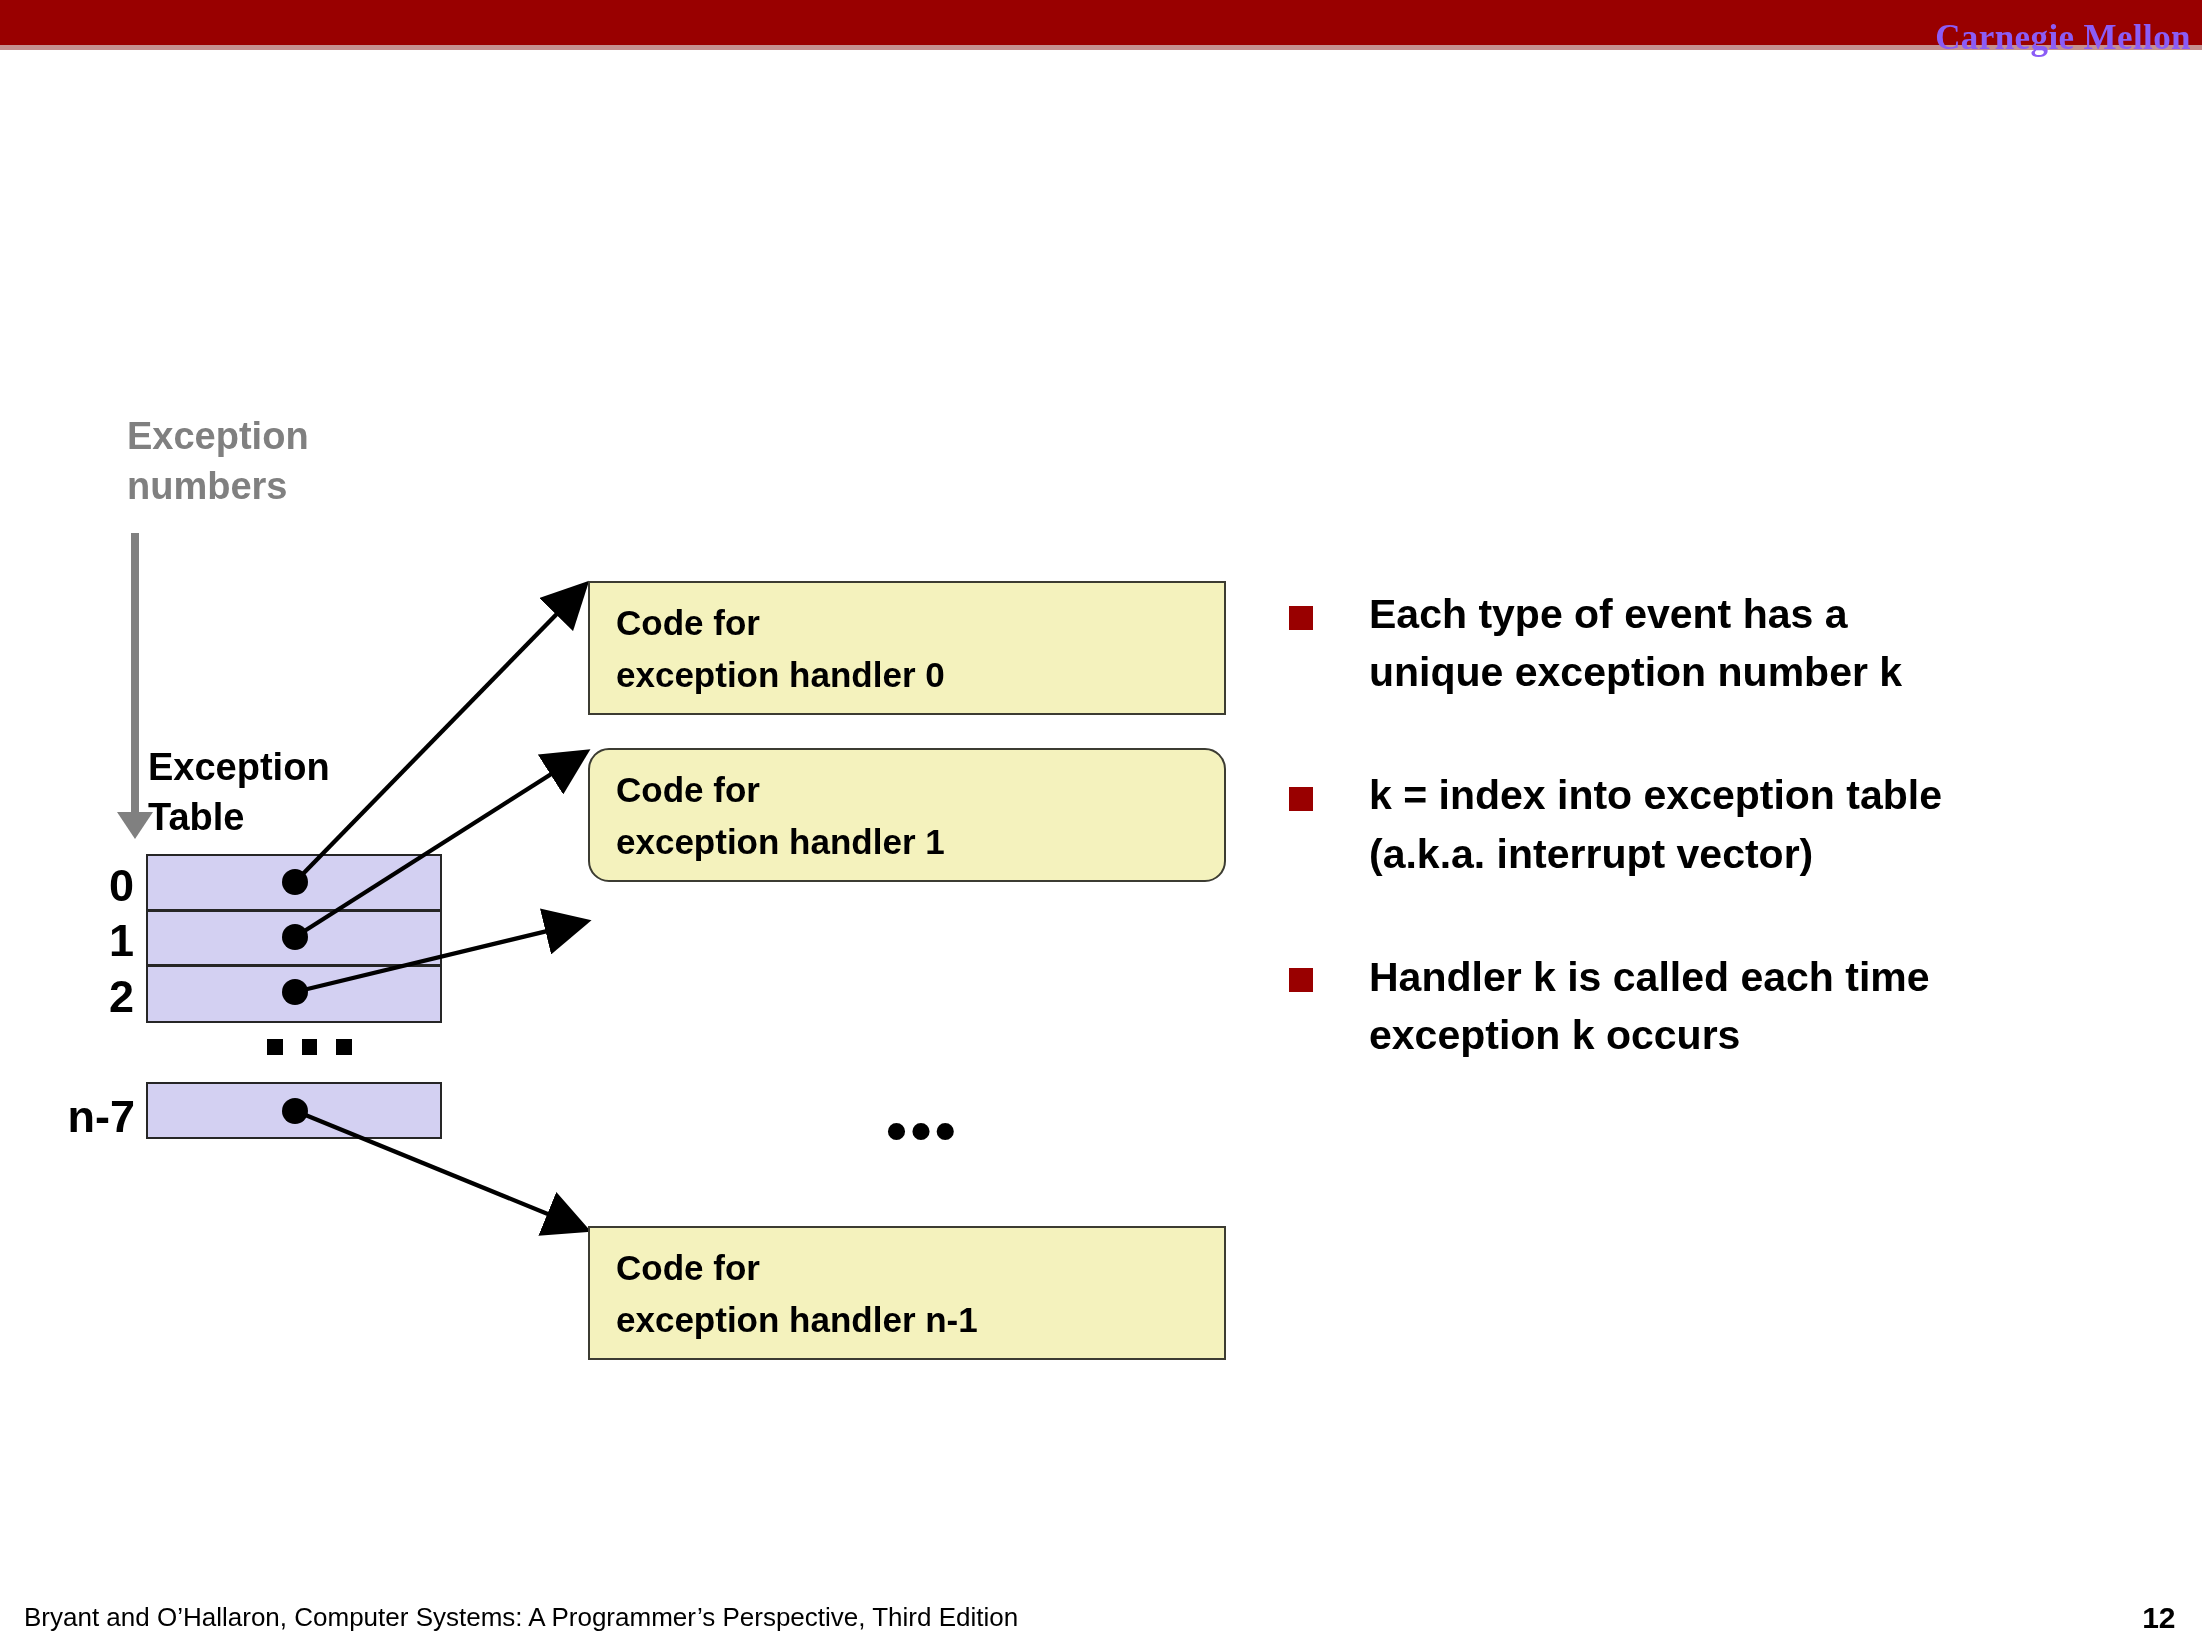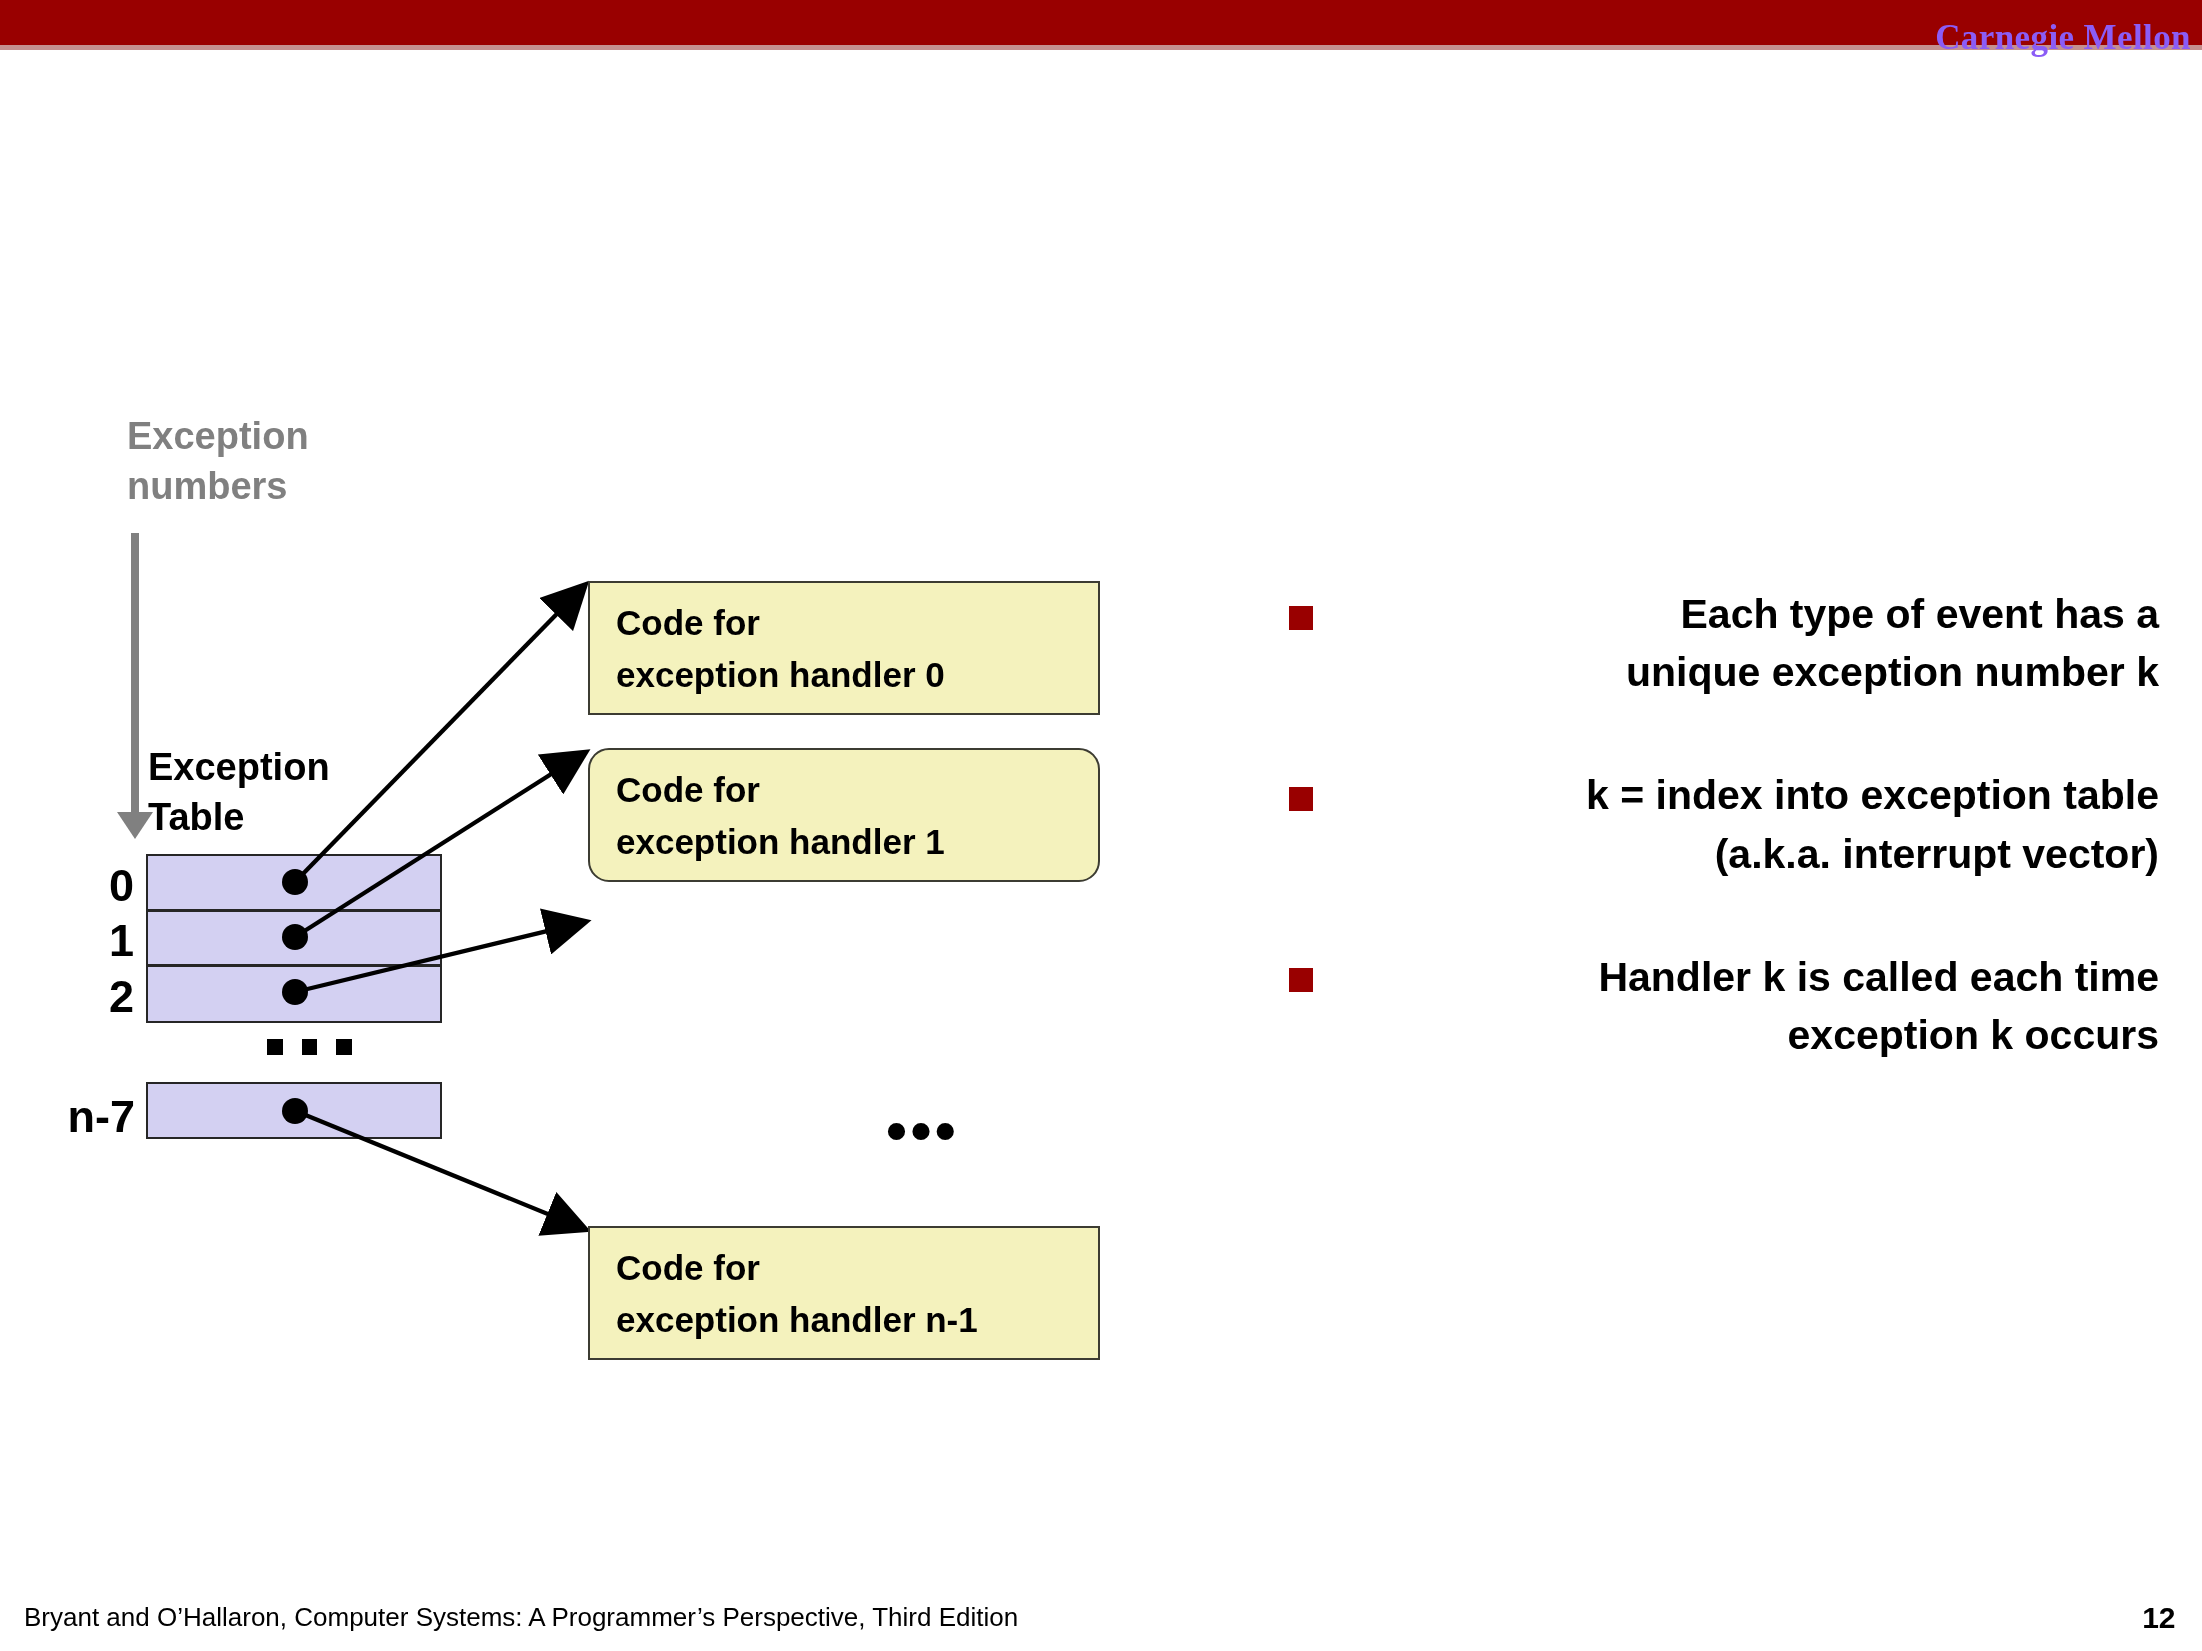--- a/index.html
+++ b/index.html
@@ -140,21 +140,21 @@
     display: block;
     width: 15.5px;
     height: 15.5px;
     background: #000000;
   }
 
   
   .code-box {
     position: absolute;
     left: 588px;
-    width: 512px;
+    width: 638px;
     height: 134px;
     background: #f4f2bd;
     border: 2.6px solid #3c3c32;
     box-sizing: border-box;
   }
   .code-box .code-text {
     position: absolute;
     left: 26px;
     top: 13.8px;
     font-size: 35px;
@@ -180,21 +180,20 @@
     position: absolute;
     left: 1273px;
     top: 585px;
     width: 886px;
   }
   .bullet-row {
     position: relative;
     margin-bottom: 65px;
     padding-left: 96px;
     min-height: 34px;
-    text-align: right;
   }
   .bullet-square {
     position: absolute;
     left: 15.5px;
     top: 20.6px;
     width: 24px;
     height: 24px;
     background: #990000;
   }
   .bullet-text {

